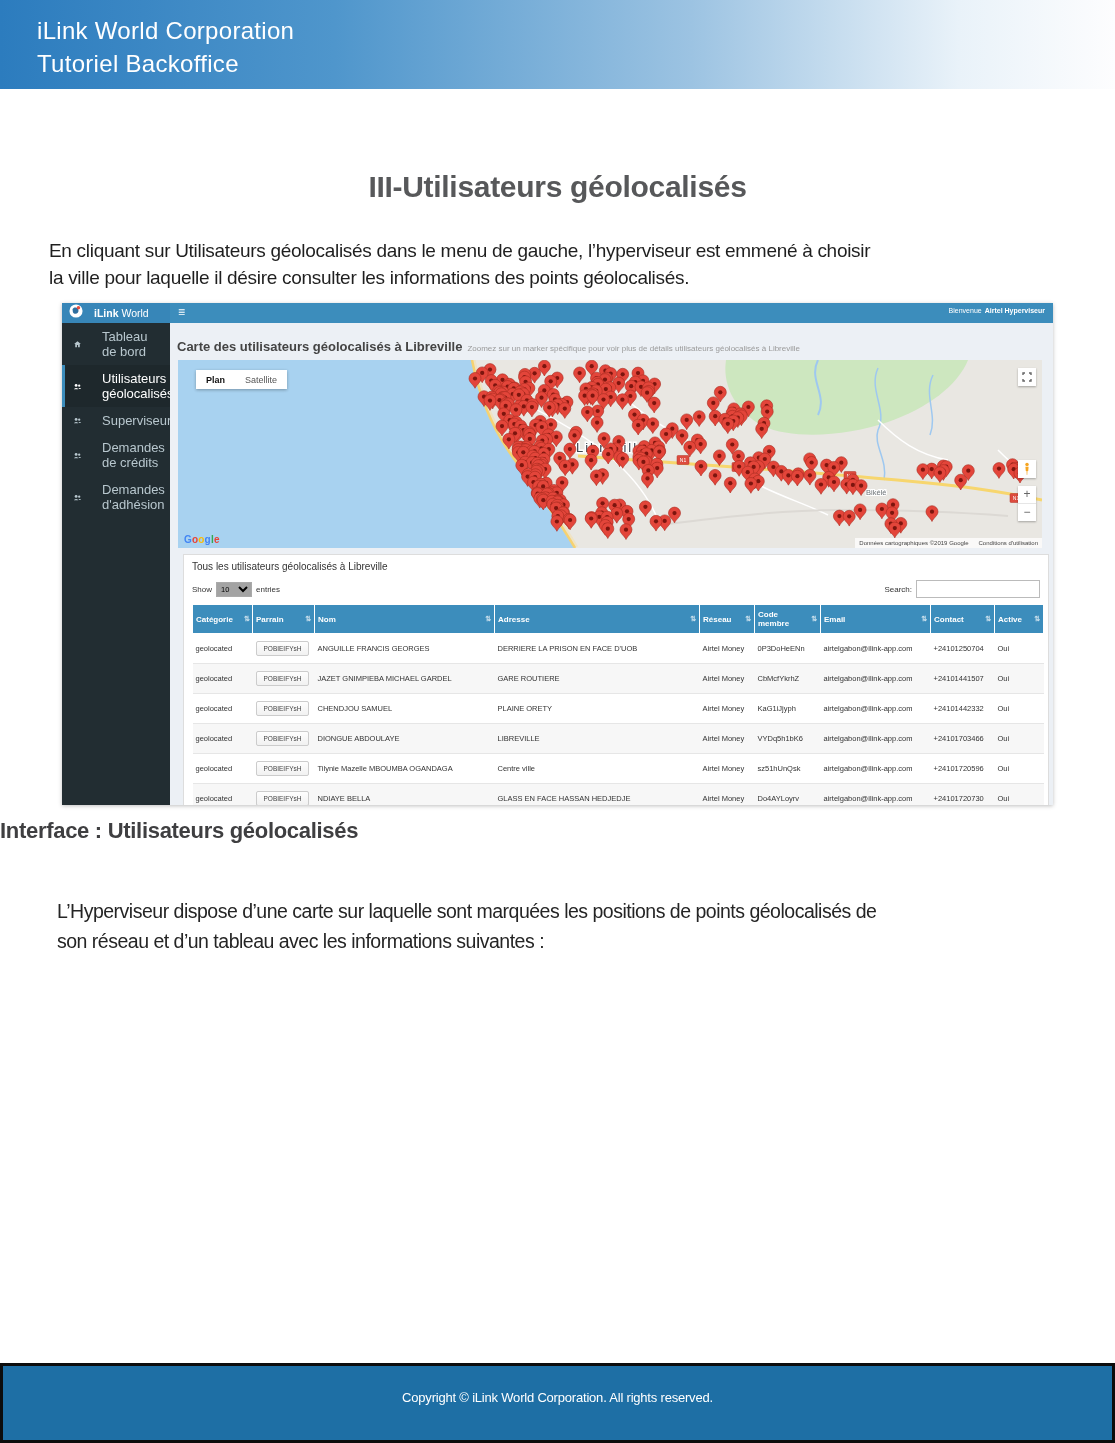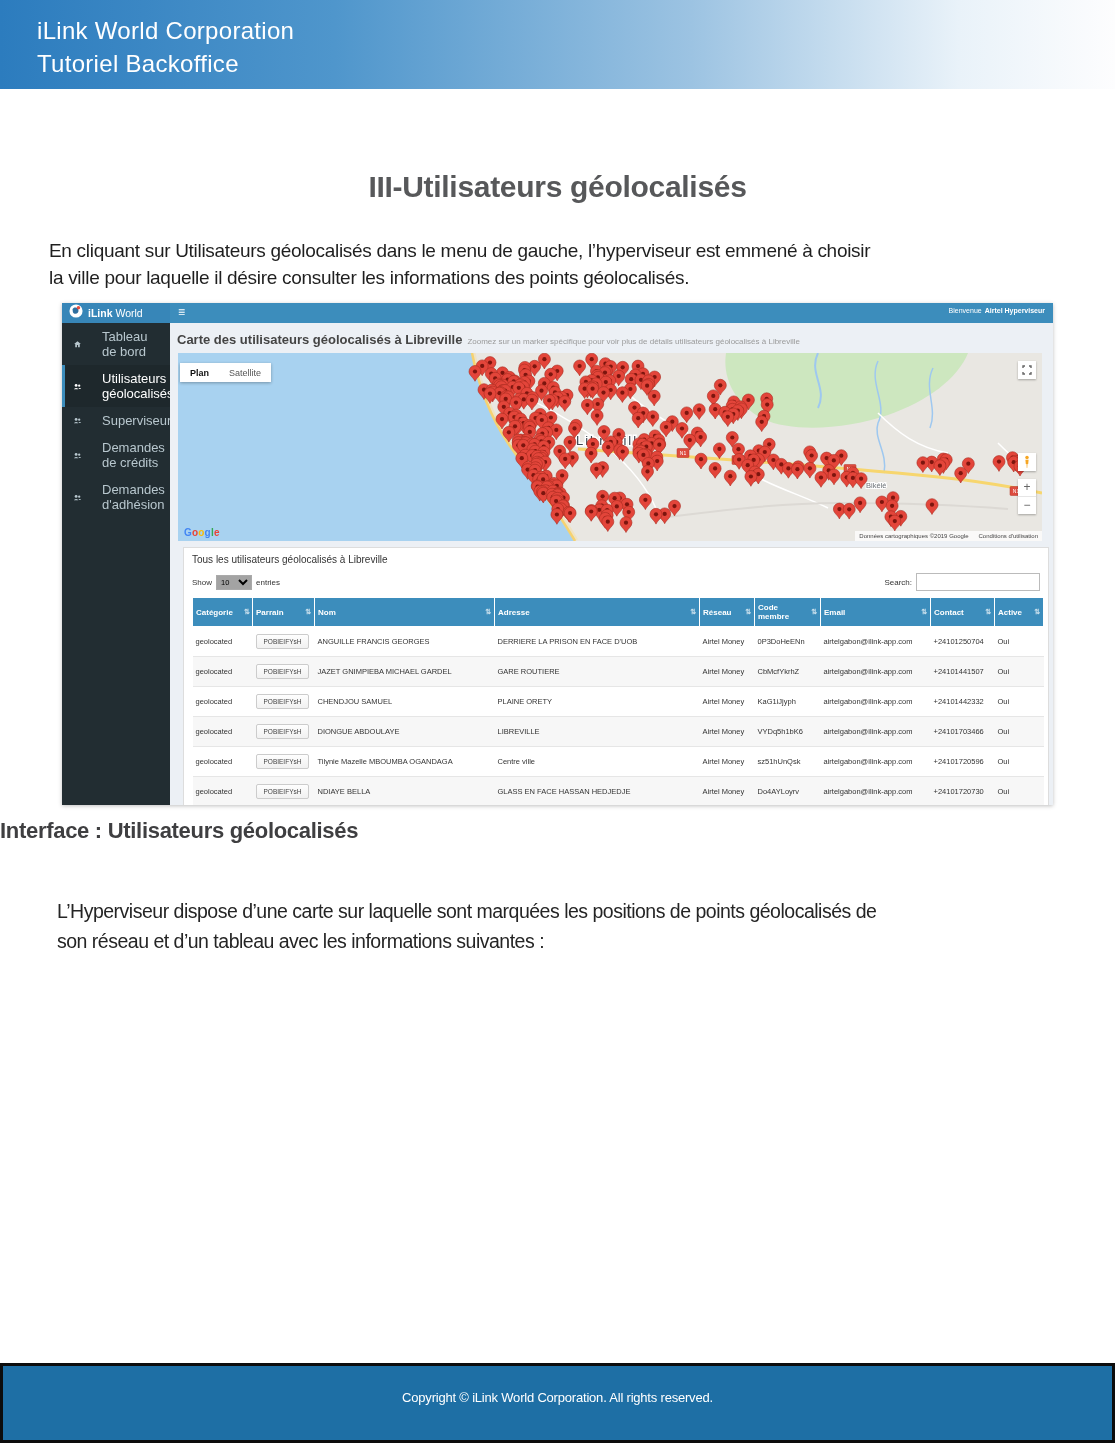--- a/index.html
+++ b/index.html
@@ -15,41 +15,41 @@
   .doc-title{position:absolute;left:0;top:170px;width:100%;text-align:center;
     font-size:30px;font-weight:700;color:#57585a;letter-spacing:-.3px;}
   .doc-intro{position:absolute;left:49px;top:238px;width:1000px;font-size:19px;color:#1f1f1f;
     line-height:1.42;letter-spacing:-.3px;white-space:pre-line;}
 
   
   .shot{position:absolute;left:62px;top:303px;width:991px;height:502px;background:#ecf0f5;
     overflow:hidden;box-shadow:0 1px 4px rgba(0,0,0,.25);font-family:"Liberation Sans",sans-serif;}
   .app-topbar{position:absolute;left:0;top:0;width:100%;height:20px;background:var(--navbar,#3c8dbc);}
   .app-logo{position:absolute;left:0;top:0;width:108px;height:20px;background:#3786b8;
-    display:flex;align-items:center;gap:5px;padding-left:7px;box-sizing:border-box;}
+    display:flex;align-items:center;gap:11px;padding-left:7px;box-sizing:border-box;}
   .app-logo .brand{color:#fff;font-size:10.5px;}
   .app-logo .brand .b{font-weight:700;}
   .hamburger{position:absolute;left:116px;top:2px;color:#fff;font-size:12px;}
   .welcome{position:absolute;right:8px;top:4px;color:#fff;font-size:7px;}
   .welcome .u{font-weight:700;margin-left:3px;}
 
   .app-sidebar{position:absolute;left:0;top:20px;width:108px;height:482px;background:var(--sidebar,#222d32);}
   .side-item{display:flex;align-items:center;gap:20px;padding:6px 6px 6px 8px;
     font-size:13px;color:#b8c7ce;cursor:default;border-left:3px solid transparent;}
   .side-item.active{background:#1e282c;color:#fff;border-left:3px solid #3c8dbc;}
   .side-item svg{flex:0 0 auto;}
 
   .app-content{position:absolute;left:108px;top:20px;width:883px;height:482px;background:#ecf0f5;}
-  .map-head{padding:7px 0 5px 7px;}
+  .map-head{padding:7px 0 5px 7px;margin-top:7px;}
   .map-head .t{font-size:13px;font-weight:700;color:#444;}
   .map-head .s{font-size:8px;color:#9a9a9a;margin-left:5px;}
 
   .map{position:relative;margin-left:8px;width:864px;height:188px;background:#e9e7e2;overflow:hidden;}
   .map svg.canvas{position:absolute;left:0;top:0;}
-  .gm-plansat{position:absolute;top:10px;left:2px;height:19px;background:#fff;display:flex;
+  .gm-plansat{position:absolute;top:10px;left:18px;height:19px;background:#fff;display:flex;
     align-items:center;box-shadow:0 1px 3px rgba(0,0,0,.3);font-size:9px;z-index:5;}
   .gm-plansat .plan{padding:0 10px;font-weight:700;color:#111;}
   .gm-plansat .sat{padding:0 10px;color:#565656;}
   .gm-full{position:absolute;top:8px;right:6px;width:18px;height:18px;background:#fff;z-index:5;
     display:flex;align-items:center;justify-content:center;box-shadow:0 1px 2px rgba(0,0,0,.3);}
   .gm-pegman{position:absolute;top:100px;right:6px;width:18px;height:18px;background:#fff;z-index:5;
     display:flex;align-items:center;justify-content:center;box-shadow:0 1px 2px rgba(0,0,0,.3);}
   .gm-zoom{position:absolute;top:126px;right:6px;width:18px;background:#fff;z-index:5;
     box-shadow:0 1px 2px rgba(0,0,0,.3);}
   .gm-zoom div{height:17px;line-height:17px;text-align:center;font-size:12px;color:#666;}

